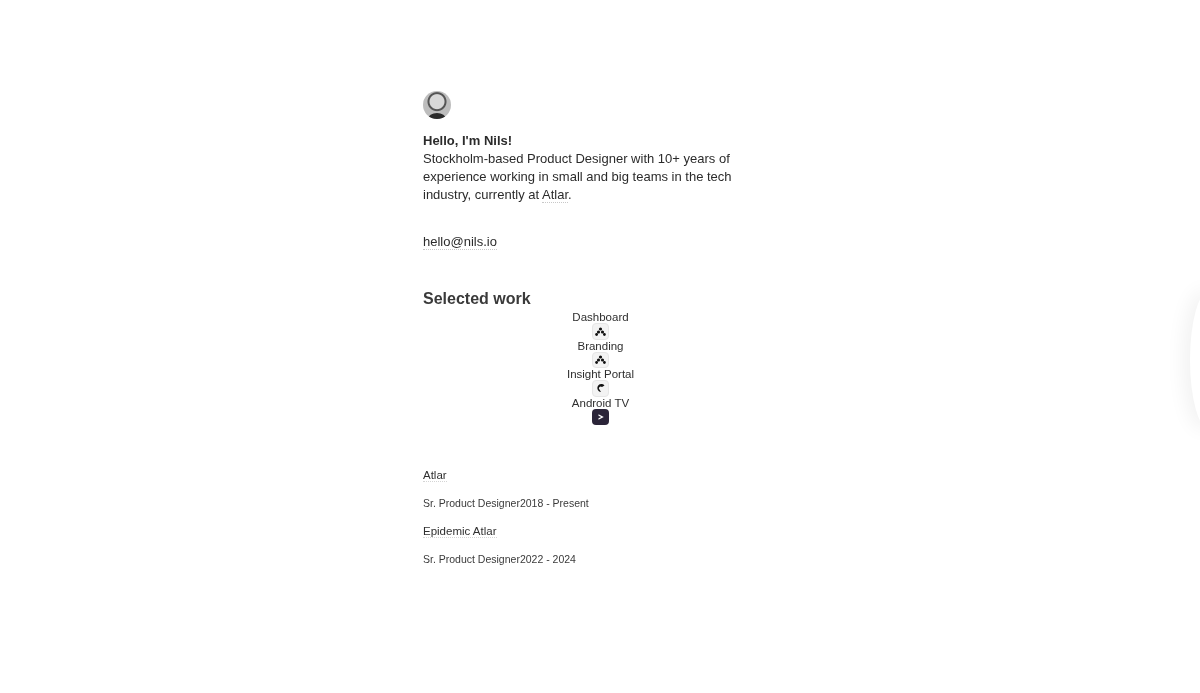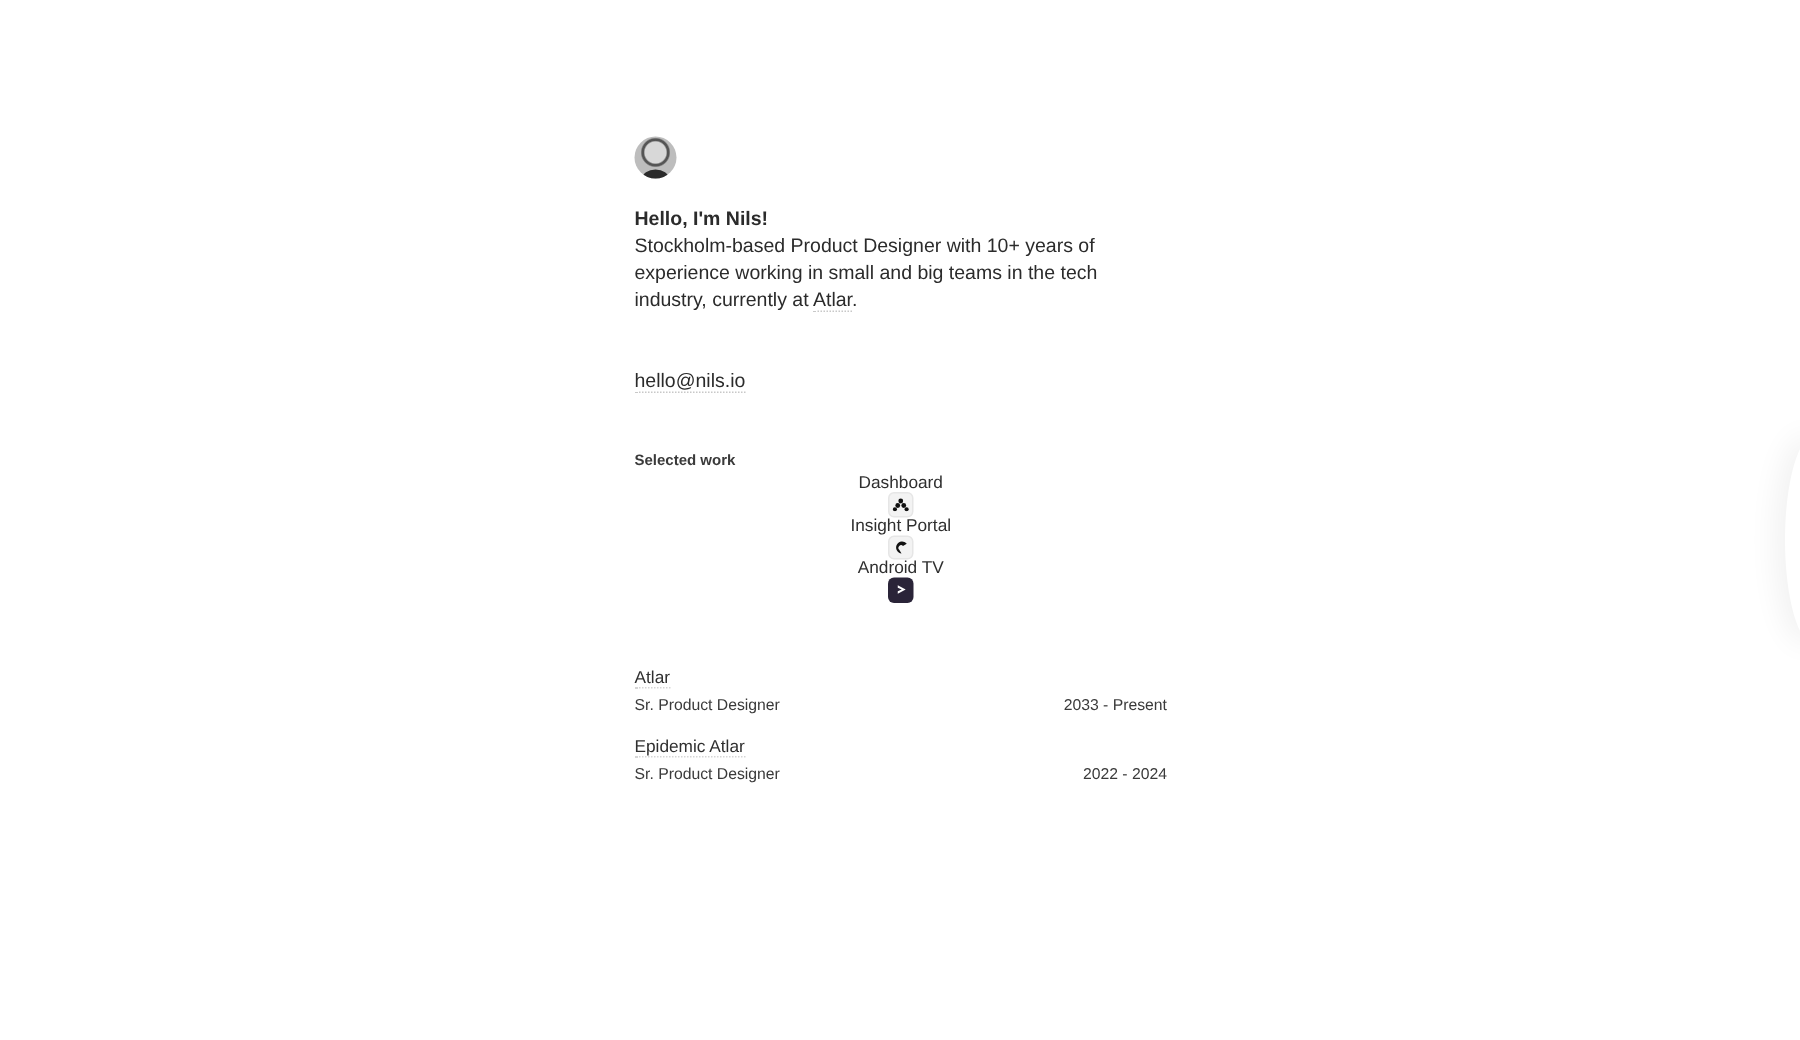--- a/index.html
+++ b/index.html
@@ -6,34 +6,34 @@
   body { width:1200px; height:693px; overflow:hidden; position:relative;
          font-family:"Liberation Sans", sans-serif; color:#2b2b2b; }
   .right-shadow { position:absolute; right:-30px; top:290px; width:40px; height:140px;
          border-radius:50%; box-shadow:-6px 0 20px rgba(0,0,0,0.06); }
   .main { position:absolute; left:423px; top:91px; width:355px; }
   .avatar { width:28px; height:28px; border-radius:50%; background:radial-gradient(circle at 50% 38%, #d8d8d8 0 7px, #555 8px 9px, #bdbdbd 10px 100%);
             position:relative; overflow:hidden; }
   .avatar::after { content:""; position:absolute; left:5px; right:5px; bottom:-6px; height:12px; border-radius:50%; background:#2a2a2a; }
   .intro { margin-top:13px; font-size:13px; line-height:18px; }
   .intro .hello { font-weight:bold; }
-  .intro p { margin:18px 0 11px 0; }
+  .intro p { margin:6px 0 11px 0; }
   .link { color:#2b2b2b; text-decoration:none; border-bottom:1px dotted #c8c8c8; }
-  .section-title { font-size:10px; font-weight:bold; color:#3a3a3a; }
+  .section-title { font-size:16px; font-weight:bold; color:#3a3a3a; }
   .work { margin-top:39px; }
   .work-list { margin-top:3px; }
   .work-item { display:flex; justify-content:space-between; align-items:center; height:28.6px; font-size:11.5px; color:#2f2f2f; cursor:pointer;flex-direction:column; }
   .ico { width:17px; height:17px; border-radius:4px; display:flex; align-items:center; justify-content:center; box-sizing:border-box; }
   .ico.light { background:#f3f3f3; border:1px solid #e6e6e6; }
   .ico.dark { background:#111; }
   .ico.brand { background:#2a2438; }
   .exp { margin-top:40px; }
   .exp-item { margin-top:12px; }
   .exp-company { font-size:11.5px; color:#2f2f2f; display:inline-block; border-bottom:1px dotted #d5d5d5; }
-  .exp-row { display:flex; justify-content:space-between; font-size:10.5px; color:#3a3a3a; margin-top:4px; }
+  .exp-row { display:flex; justify-content:flex-start; font-size:10.5px; color:#3a3a3a; margin-top:14px; }
 </style>
 </head>
 <body>
 
 <div class="right-shadow"></div>
 
 <div class="main">
   <div class="avatar"></div>
 
   <div class="intro">
@@ -56,20 +56,32 @@
             <svg width="11" height="9" viewBox="0 0 11 9">
               <circle cx="5.5" cy="2" r="1.6" fill="#111"></circle>
               <circle cx="3.5" cy="5" r="1.6" fill="#111"></circle>
               <circle cx="7.5" cy="5" r="1.6" fill="#111"></circle>
               <circle cx="1.6" cy="7.5" r="1.4" fill="#111"></circle>
               <circle cx="9.4" cy="7.5" r="1.4" fill="#111"></circle>
             </svg>
           </span>
       </div>
       <div class="work-item">
+        <span>Branding</span>
+        <span class="ico light">
+            <svg width="11" height="9" viewBox="0 0 11 9">
+              <circle cx="5.5" cy="2" r="1.6" fill="#111"></circle>
+              <circle cx="3.5" cy="5" r="1.6" fill="#111"></circle>
+              <circle cx="7.5" cy="5" r="1.6" fill="#111"></circle>
+              <circle cx="1.6" cy="7.5" r="1.4" fill="#111"></circle>
+              <circle cx="9.4" cy="7.5" r="1.4" fill="#111"></circle>
+            </svg>
+          </span>
+      </div>
+      <div class="work-item">
         <span>Insight Portal</span>
         <span class="ico light">
             <svg width="10" height="10" viewBox="0 0 10 10">
               <path d="M8.5 2.5 A4 4 0 1 0 5 9 L3.5 6.5 A1.6 1.6 0 1 1 6 4 Z" fill="#111"></path>
             </svg>
           </span>
       </div>
       <div class="work-item">
         <span>Android TV</span>
         <span class="ico brand">
@@ -80,21 +92,21 @@
           </span>
       </div>
     </div>
   </div>
 
   <div class="exp">
     <div class="exp-item">
       <a class="exp-company">Atlar</a>
       <div class="exp-row">
         <span>Sr. Product Designer</span>
-        <span>2033 - Present</span>
+        <span>2018 - Present</span>
       </div>
     </div>
     <div class="exp-item">
       <a class="exp-company">Epidemic Atlar</a>
       <div class="exp-row">
         <span>Sr. Product Designer</span>
         <span>2022 - 2024</span>
       </div>
     </div>
   </div>

